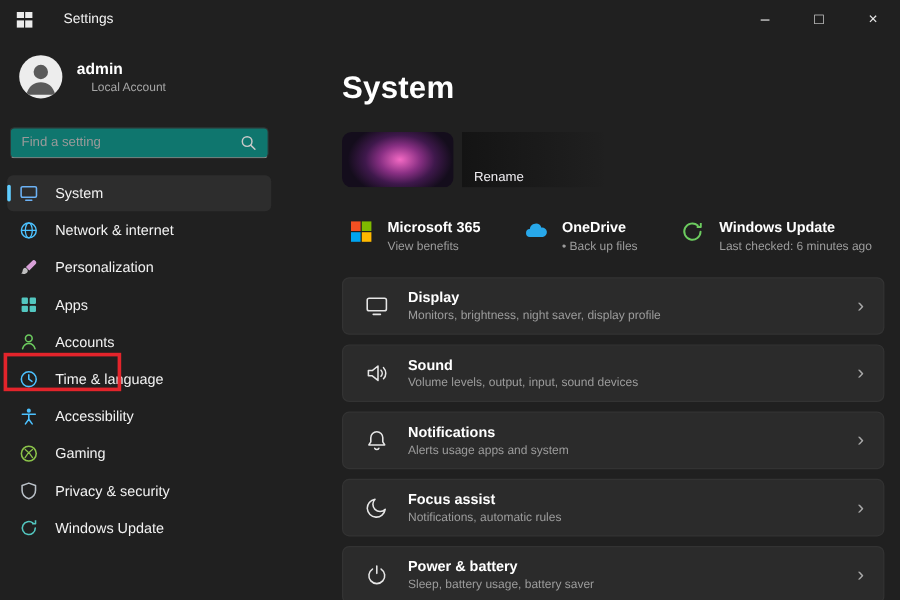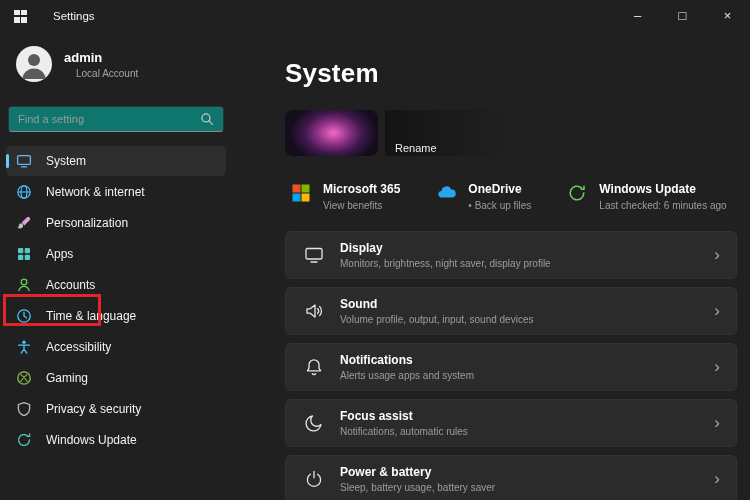--- a/index.html
+++ b/index.html
@@ -282,21 +282,21 @@
       </div>
       <div class="card">
         <span class="card-icon">
             <svg width="20" height="20" viewBox="0 0 20 20">
               <path d="M3 7.8v4.4h3.2L11 16V4L6.2 7.8z" fill="none" stroke="#e6e6e6" stroke-width="1.3" stroke-linejoin="round"></path>
               <path d="M13.5 7.5a3.6 3.6 0 0 1 0 5M15.6 5.4a6.6 6.6 0 0 1 0 9.2" fill="none" stroke="#e6e6e6" stroke-width="1.3" stroke-linecap="round"></path>
             </svg>
           </span>
         <div class="card-text">
           <div class="card-title">Sound</div>
-          <div class="card-sub">Volume profile, output, input, sound devices</div>
+          <div class="card-sub">Volume levels, output, input, sound devices</div>
         </div>
         <span class="chev">›</span>
       </div>
       <div class="card">
         <span class="card-icon">
             <svg width="20" height="20" viewBox="0 0 20 20">
               <path d="M10 2.8a5 5 0 0 1 5 5v3.4l1.6 2.6H3.4L5 11.2V7.8a5 5 0 0 1 5-5z" fill="none" stroke="#e6e6e6" stroke-width="1.3" stroke-linejoin="round"></path>
               <path d="M8.3 16.6a1.9 1.9 0 0 0 3.4 0" fill="none" stroke="#e6e6e6" stroke-width="1.3" stroke-linecap="round"></path>
             </svg>
           </span>

